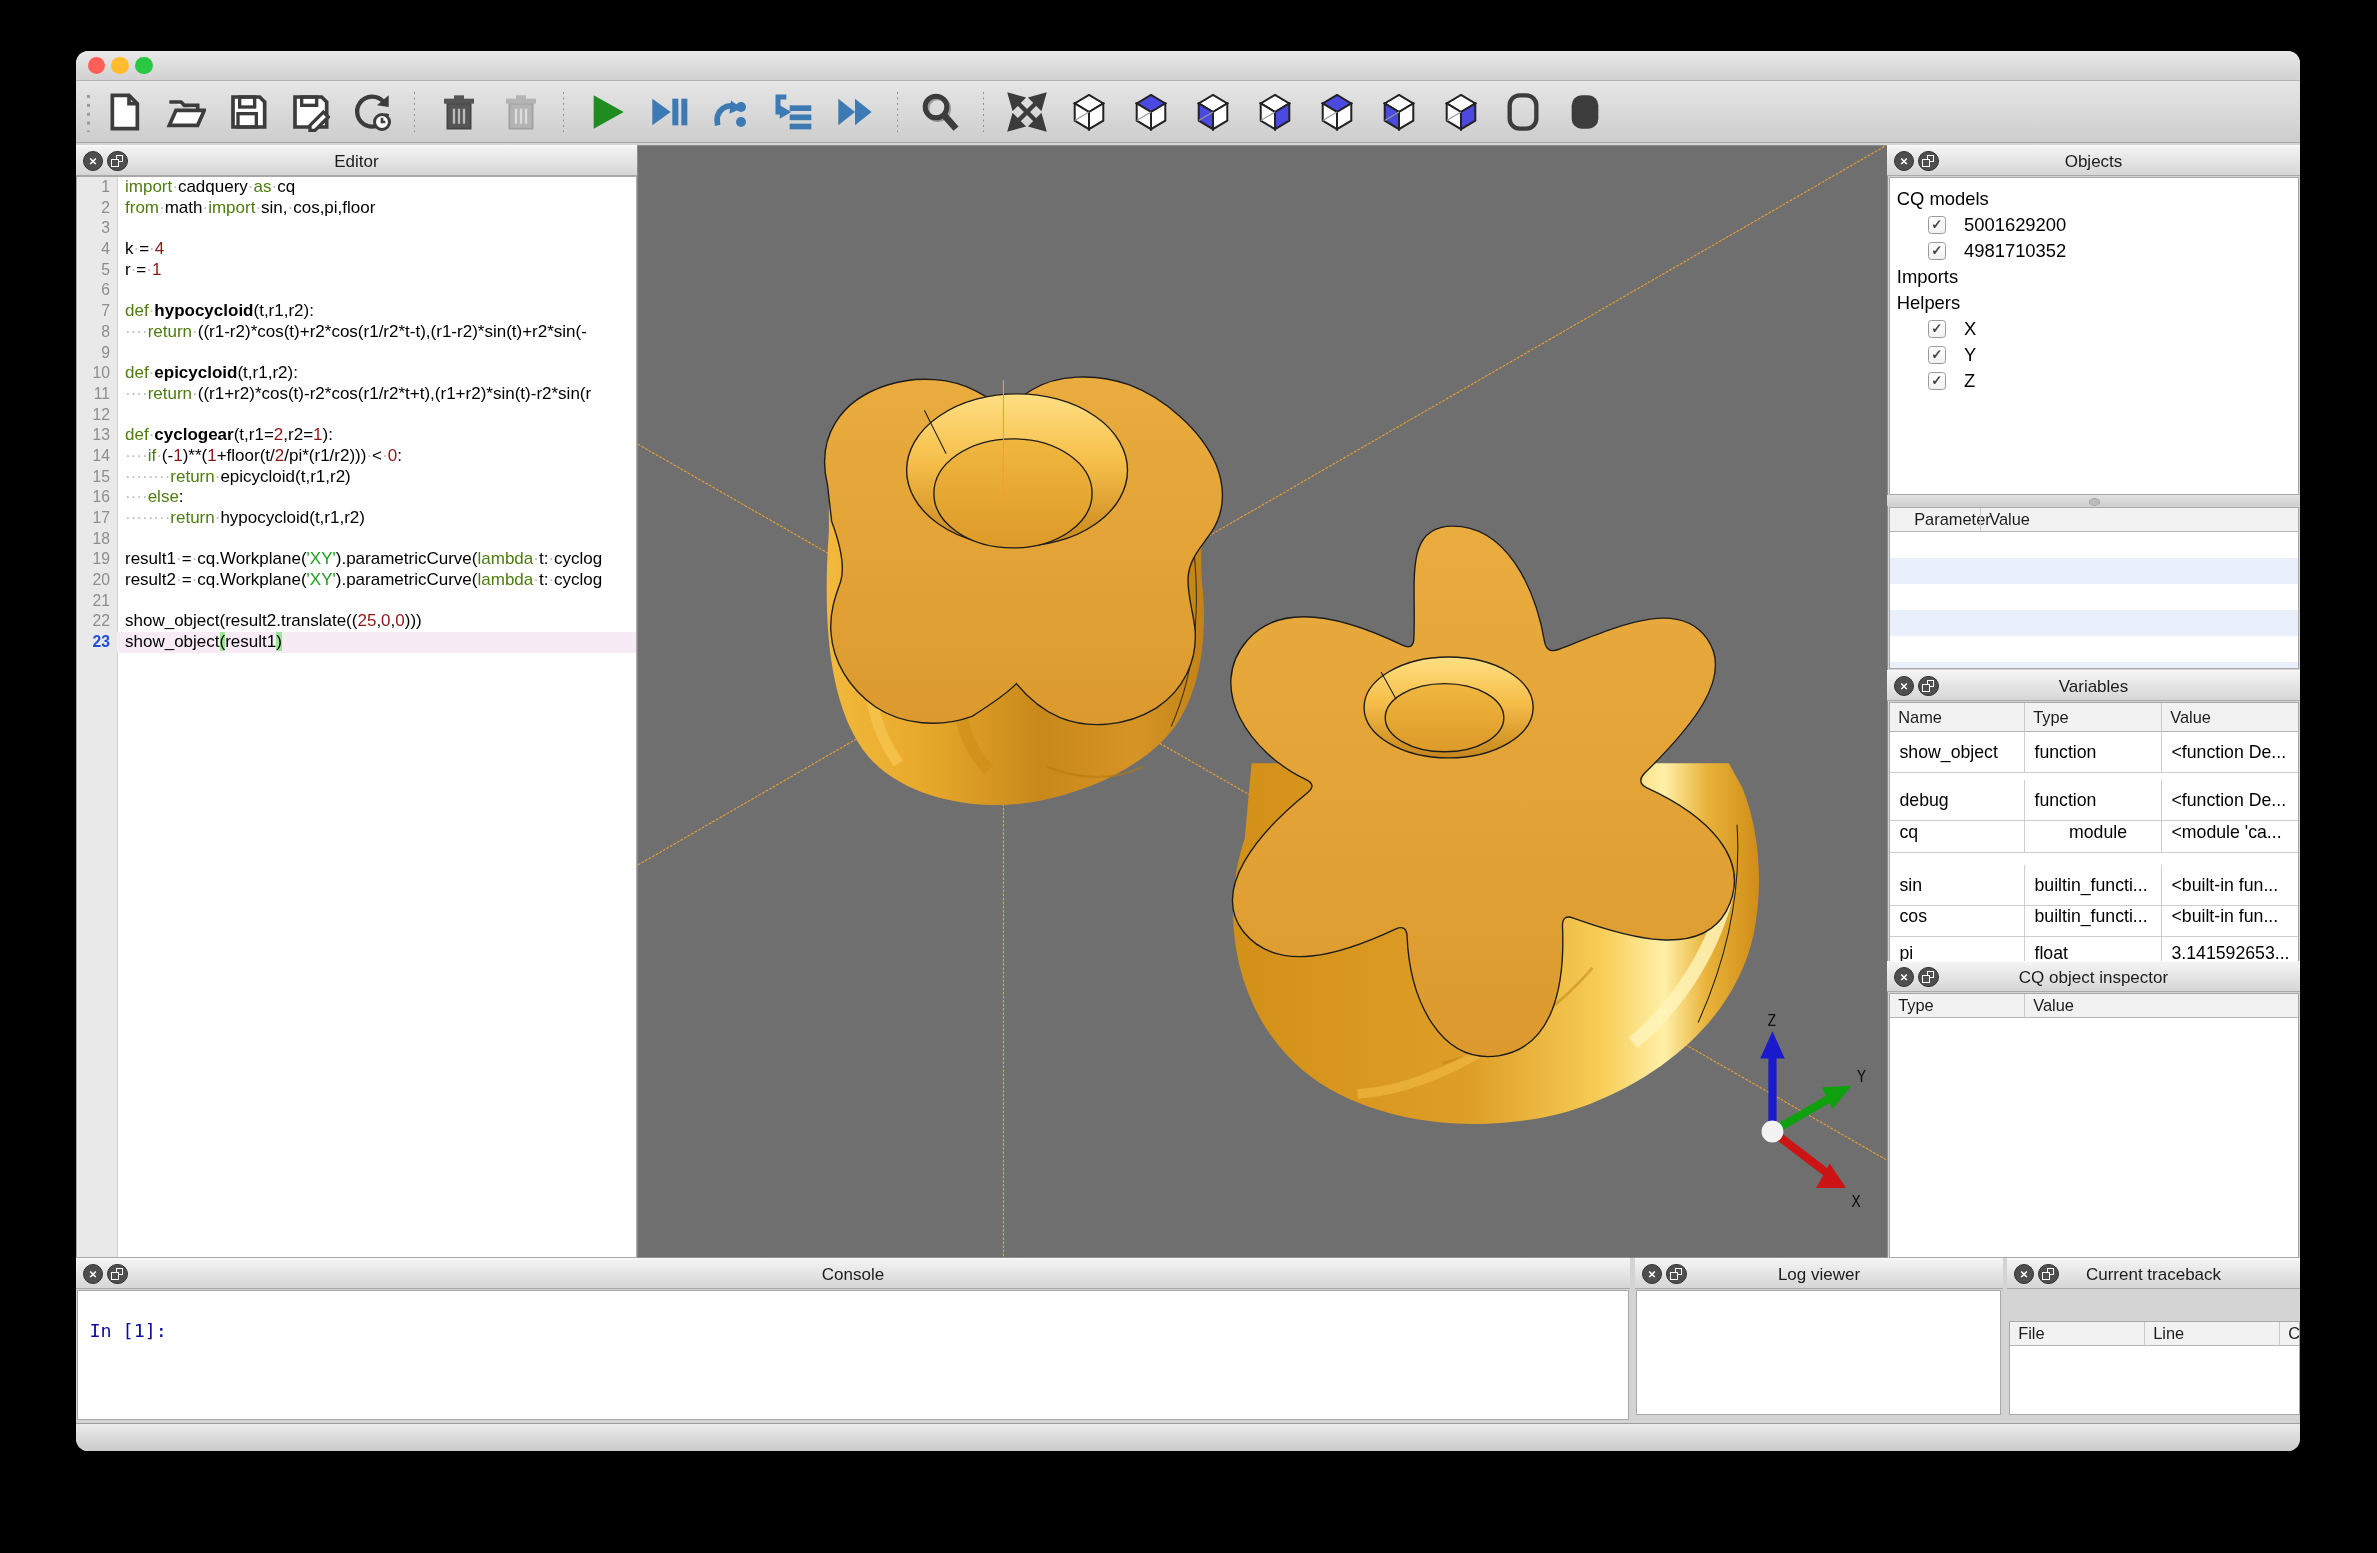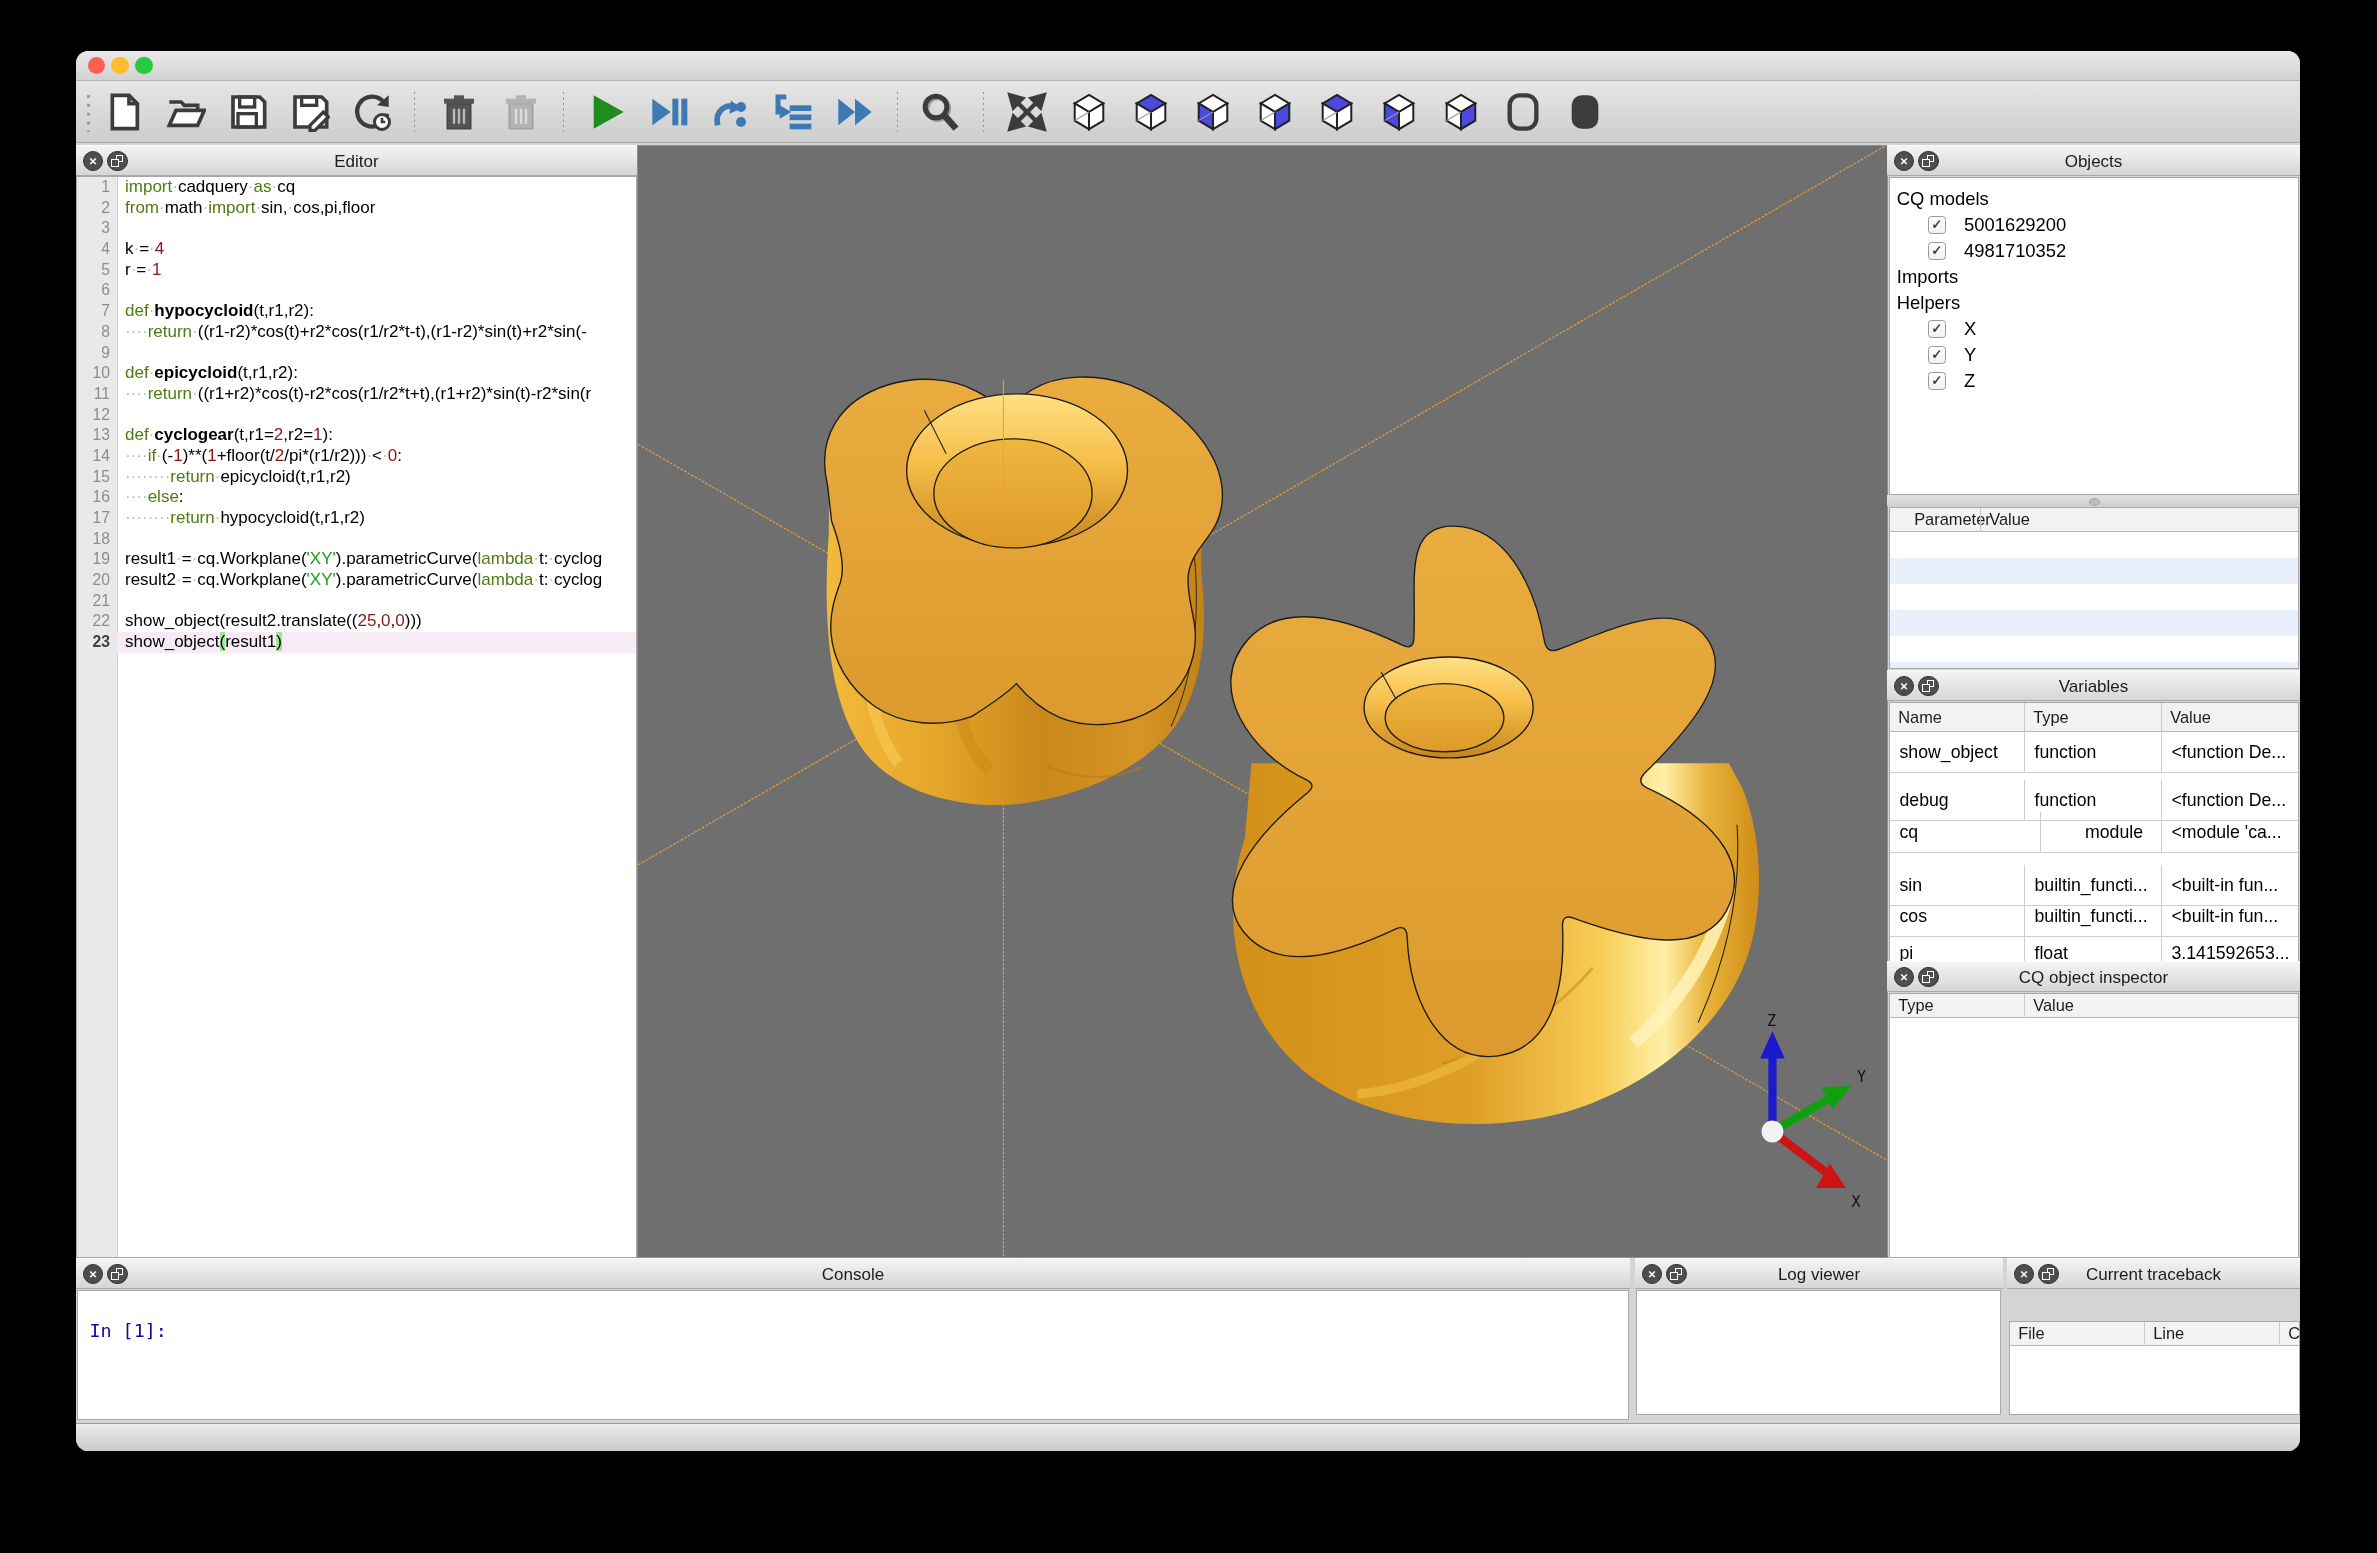--- a/index.html
+++ b/index.html
@@ -35,21 +35,21 @@
   .g-float::before{content:"";position:absolute;right:-1.4px;top:-2px;width:5.5px;height:5.5px;border:1.4px solid #fff;}
   .g-float::after{content:"";position:absolute;left:-1.4px;bottom:-1.4px;width:5.5px;height:5.5px;border:1.4px solid #fff;background:#4e4e4e;}
   .pbody{position:absolute;background:#fff;border:0.7px solid #a8a8a8;box-sizing:border-box;overflow:hidden;}
   
   .editor-body{left:0;top:125px;width:561px;height:1082px;}
   .gutter-col{position:absolute;left:0;top:0;bottom:0;width:40px;background:#e9e9e9;border-right:0.7px solid #cfcfcf;}
   .code-line{position:relative;height:20.7px;white-space:pre;font-size:17px;line-height:20.7px;}
   .code-line .ln{position:absolute;left:0;top:0;width:33px;text-align:right;color:#8d8d8d;font-size:15.7px;}
   .code-line .ct{position:absolute;left:48px;top:0;right:0;overflow:hidden;}
   .code-line.cur .ct-bg{position:absolute;left:40px;right:0;top:0;bottom:0;background:#f7ecf6;}
-  .code-line.cur .ln{color:#404040;font-weight:bold;}
+  .code-line.cur .ln{color:#1d4ed8;font-weight:bold;}
   .tk-k{color:#4d7c0f;} .tk-t{color:#000;} .tk-n{color:#8b1616;} .tk-s{color:#1ea01e;}
   .tk-f{color:#000;font-weight:bold;} .tk-w{color:#b9b9b9;} .tk-m{background:#9fe49b;color:#000;}
   
   .tree-root{font-size:18.4px;color:#000;height:26px;line-height:26px;padding-left:6.8px;}
   .tree-item{position:relative;height:26px;line-height:26px;font-size:18.4px;color:#000;padding-left:74px;}
   .cbx{position:absolute;left:38px;top:4.1px;width:17.7px;height:17.7px;border:1px solid #999;border-radius:3.4px;
     background:linear-gradient(#fff,#f1f1f1);box-sizing:border-box;color:#444;font-size:13.6px;font-weight:bold;
     line-height:15px;text-align:center;cursor:pointer;}
   .cols-head{position:absolute;height:24px;background:#f2f2f2;border-bottom:0.7px solid #b5b5b5;width:100%;box-sizing:border-box;}
   .cols-head .col{position:absolute;top:0;height:24px;line-height:23px;font-size:16.4px;color:#1c1c1c;
@@ -442,21 +442,21 @@
             <div class="cell" style="left: 134px; width: 137px;">function</div>
             <div class="cell" style="left: 271px; width: 139px;">&lt;function De...</div>
           </div>
           <div class="var-row" style="top: 40px; margin-top: 8px;">
             <div class="cell" style="left: 0px; width: 134px;">debug</div>
             <div class="cell" style="left: 134px; width: 137px;">function</div>
             <div class="cell" style="left: 271px; width: 139px;">&lt;function De...</div>
           </div>
           <div class="var-row" style="top: 80px;">
             <div class="cell" style="left: 0px; width: 134px;">cq</div>
-            <div class="cell" style="left: 150px; width: 137px; padding-left: 44px;">module</div>
+            <div class="cell" style="left: 134px; width: 137px; padding-left: 44px;">module</div>
             <div class="cell" style="left: 271px; width: 139px;">&lt;module 'ca...</div>
           </div>
           <div class="var-row" style="top: 133px;">
             <div class="cell" style="left: 0px; width: 134px;">sin</div>
             <div class="cell" style="left: 134px; width: 137px;">builtin_functi...</div>
             <div class="cell" style="left: 271px; width: 139px;">&lt;built-in fun...</div>
           </div>
           <div class="var-row" style="top: 164px;">
             <div class="cell" style="left: 0px; width: 134px;">cos</div>
             <div class="cell" style="left: 134px; width: 137px;">builtin_functi...</div>

